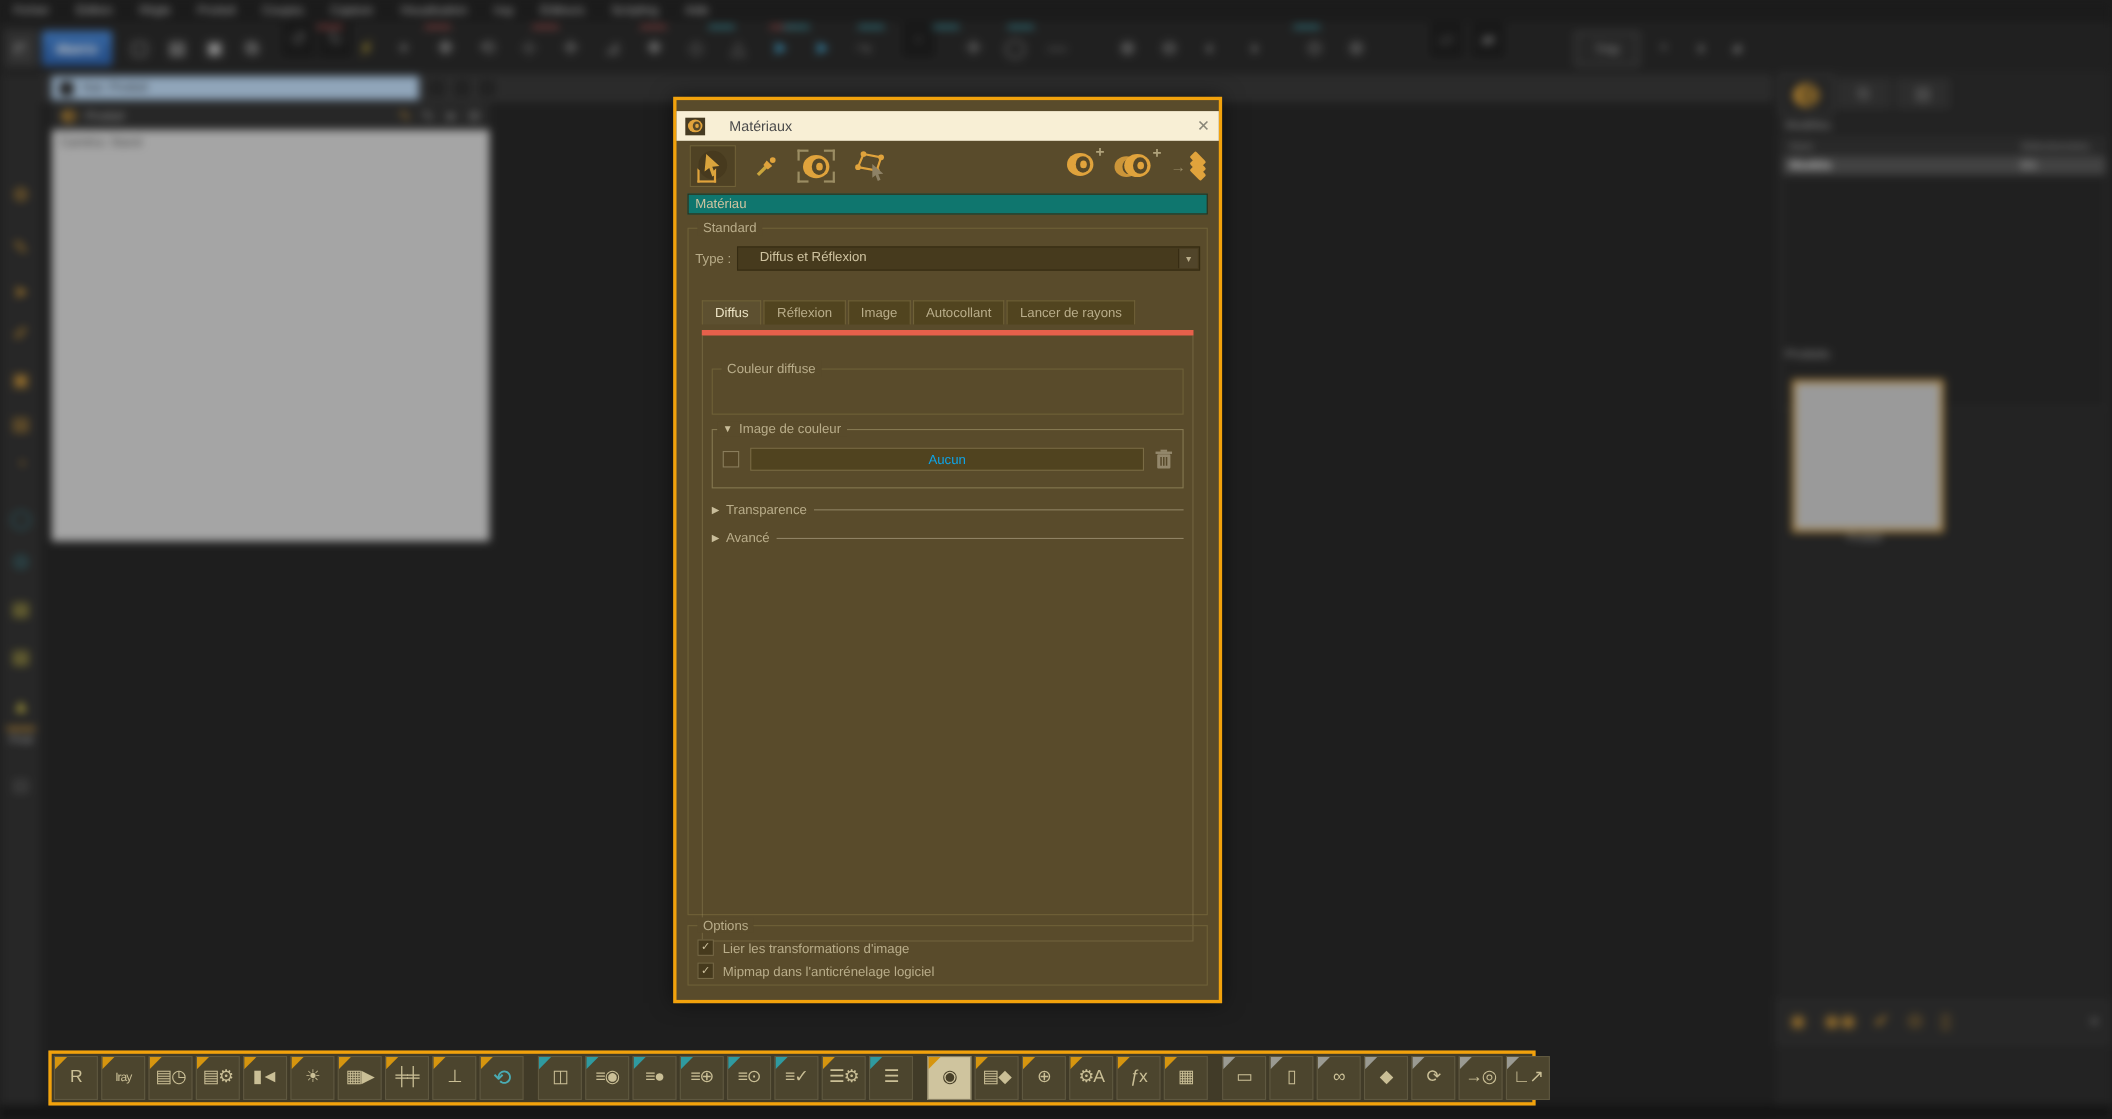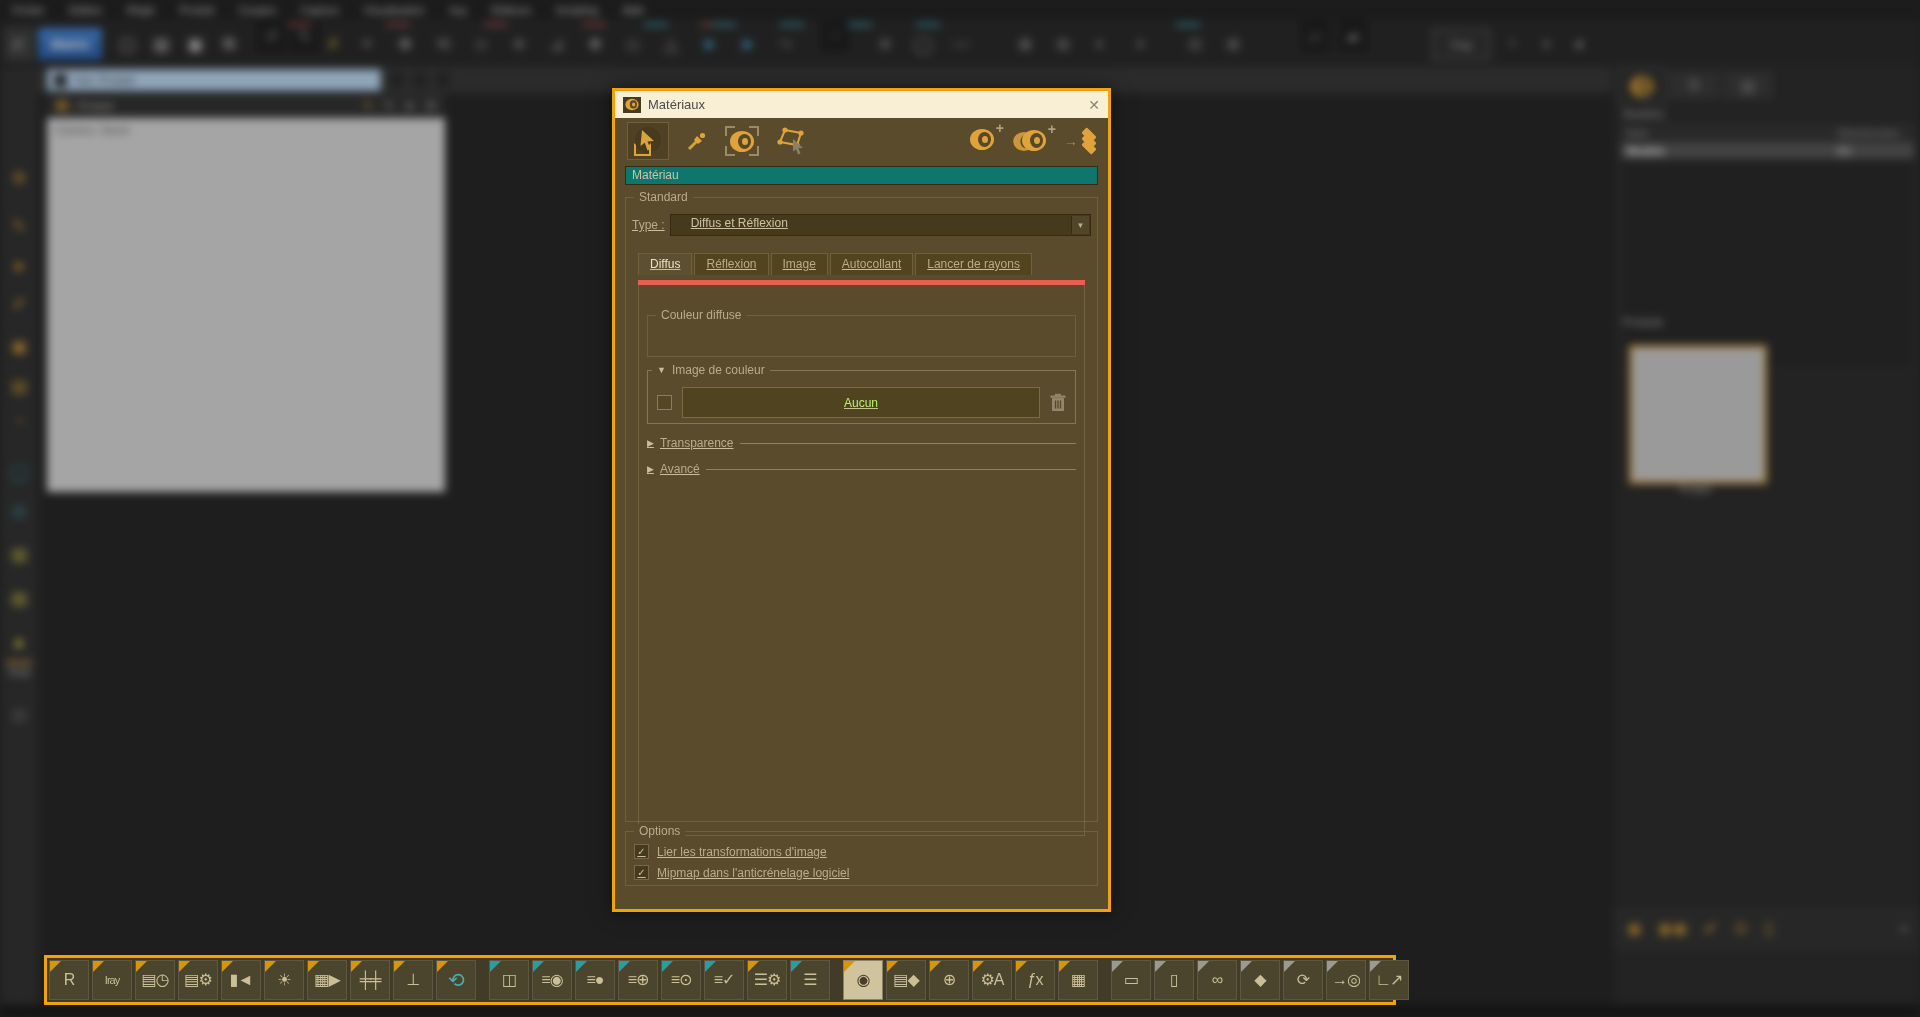--- a/index.html
+++ b/index.html
@@ -67,21 +67,21 @@
   .bt-tile.orange .corner{border-top-color:#d6950f;}
   .bt-tile.teal .corner{border-top-color:#2f9aa0;}
   .bt-tile.gray .corner{border-top-color:#9a9a92;}
   .bt-tile.active{background:#cfc49e;color:#473f28;border-color:#8b8265;}
   .bt-tile.sep-after{margin-right:10px;}
   .bt-tile.sep-after::after{content:"";position:absolute;right:-7px;top:4px;height:32px;width:1px;background:#2e2a1c;}
   .bt-tile.accent-teal .glyph{color:#4aacb4;font-size:20px;}
 
   
   .dialog{position:absolute;left:612px;top:88px;width:493px;height:818px;border:3px solid #f2a20c;background:#594b2b;z-index:6;box-shadow:0 0 18px rgba(0,0,0,.5);font-size:12px;color:#c9bd9a;}
-  .dlg-title{height:27px;background:#f8efd5;display:flex;align-items:center;gap:7px;padding:0 8px;color:#4a4a4a;font-size:13px;}
+  .dlg-title{height:27px;background:#f8efd5;display:flex;align-items:center;gap:22px;padding:0 8px;color:#4a4a4a;font-size:13px;margin-top:10px;}
   .title-ball-box{width:18px;height:16px;background:#463b22;display:grid;place-items:center;}
   .dlg-close{margin-left:auto;color:#8a8778;font-size:14px;cursor:default;}
   .dlg-toolbar{height:46px;display:flex;align-items:center;padding:0 12px;gap:16px;}
   .tool-select{width:42px;height:38px;border:1px solid #6f6138;background:#4f4224;position:relative;display:grid;place-items:center;box-sizing:border-box;}
   .tool-circle{position:absolute;left:7px;top:4px;width:26px;height:26px;border-radius:50%;background:#473a1e;}
   .cursor-svg{position:relative;z-index:1;}
   .sel-rect{position:absolute;left:6px;bottom:3px;width:13px;height:9px;border:2px solid #e0a33c;border-top-color:transparent;}
   .mp-box{position:relative;width:34px;height:30px;display:grid;place-items:center;}
   .cb{position:absolute;width:8px;height:8px;border:0 solid #9b8d63;}
   .cb.tl{top:0;left:0;border-top-width:2px;border-left-width:2px;}
@@ -92,42 +92,42 @@
   .with-plus{position:relative;}
   .with-plus .plus{position:absolute;top:-9px;right:-10px;color:#b0a37b;font-size:14px;font-weight:bold;}
   .dup{position:relative;width:34px;height:22px;}
   .dup .ball{position:absolute;right:0;top:0;}
   .dup .ghost{position:absolute;left:0;top:1px;transform:scale(.9);opacity:.85;}
   .apply-layers{display:flex;align-items:center;gap:4px;}
   .apply-layers .arrow{color:#9a8d68;font-size:14px;}
   .dstack{display:flex;flex-direction:column;align-items:center;}
   .dstack span{width:14px;height:14px;background:#e0a33c;transform:rotate(45deg) scale(1,.55);margin:-4px 0;border-radius:2px;}
   .name-field{margin:2px 10px 8px;height:15px;background:#0f766e;border:1px solid #352b12;color:#cfc3a0;padding:1px 6px;}
-  .group{border:1px solid #6f6138;position:relative;box-sizing:border-box;text-decoration:underline;}
+  .group{border:1px solid #6f6138;position:relative;box-sizing:border-box;}
   .group-label{position:absolute;top:-8px;left:8px;background:#594b2b;padding:0 5px;color:#b9ad8a;}
   .grp-standard{margin:12px 10px 0;height:625px;padding:0 6px;}
   .type-row{display:flex;align-items:center;gap:5px;margin-top:16px;color:#b9ad8a;}
   .select{flex:1;height:18px;background:#463a1d;border:1px solid #352b12;color:#cfc3a0;padding:1px 20px;position:relative;box-sizing:content-box;}
   .select-btn{position:absolute;right:1px;top:1px;width:17px;height:18px;background:#51452a;border-left:1px solid #352b12;display:grid;place-items:center;color:#b9ad8a;font-size:8px;}
-  .tabs{display:flex;margin-top:17px;padding-left:6px;}
+  .tabs{display:flex;margin-top:27px;padding-left:6px;}
   .tab{padding:2px 11px 3px;line-height:16px;color:#b9ad8a;background:#51441f;border:1px solid #6f6138;border-bottom:none;margin-right:2px;}
   .tab.active{background:#5d5030;color:#ece3c4;}
   .red-bar{height:5px;background:#e6604b;margin:5px 6px 0;}
   .tab-panel{margin:0 6px;border:1px solid rgba(160,145,100,.35);border-top:none;height:551px;padding:16px 8px;box-sizing:border-box;}
   .grp-cd{margin-top:14px;height:42px;}
   .cd-row{display:flex;align-items:center;gap:6px;margin:11px 8px 0;color:#b9ad8a;}
   .swatch{width:25px;height:21px;background:#f8eed6;border:1px solid #2e2614;}
   .intensity{width:88px;height:15px;background:#463a1d;border:1px solid #352b12;color:#cfc3a0;padding:0 5px;}
   .img-box{margin-top:13px;border:1px solid #857851;position:relative;height:54px;box-sizing:border-box;}
   .img-head{position:absolute;top:-8px;left:4px;background:#594b2b;padding:0 5px;display:flex;gap:6px;align-items:center;color:#b9ad8a;}
   .img-head .fold{font-size:9px;color:#c9bd9a;}
   .img-row{display:flex;align-items:center;gap:10px;padding:16px 9px 0;}
   .checkbox{width:13px;height:13px;background:#554626;border:1px solid #8a7d5c;display:grid;place-items:center;font-size:10px;color:#cfc3a0;flex:0 0 auto;}
   .checkbox.opt{background:#463a1d;border-color:#766946;}
-  .aucun-btn{flex:1;height:31px;background:#50431f;border:1px solid #7a6c45;color:#bef264;display:grid;place-items:center;box-sizing:border-box;}
+  .aucun-btn{flex:1;height:21px;background:#50431f;border:1px solid #7a6c45;color:#0ea5e9;display:grid;place-items:center;box-sizing:border-box;}
   .fold-row{display:flex;align-items:center;gap:6px;margin-top:12px;color:#b9ad8a;}
   .fold-row .fold{font-size:9px;color:#c9bd9a;}
   .fold-row .line{flex:1;border-top:1px solid #8f8263;}
   .grp-options{margin:9px 10px 0;height:55px;}
   .opt-row{display:flex;align-items:center;gap:8px;margin:6px 8px 0;color:#b9ad8a;}
   .opt-row:first-of-type{margin-top:12px;}
 </style>
 </head>
 <body>
 

